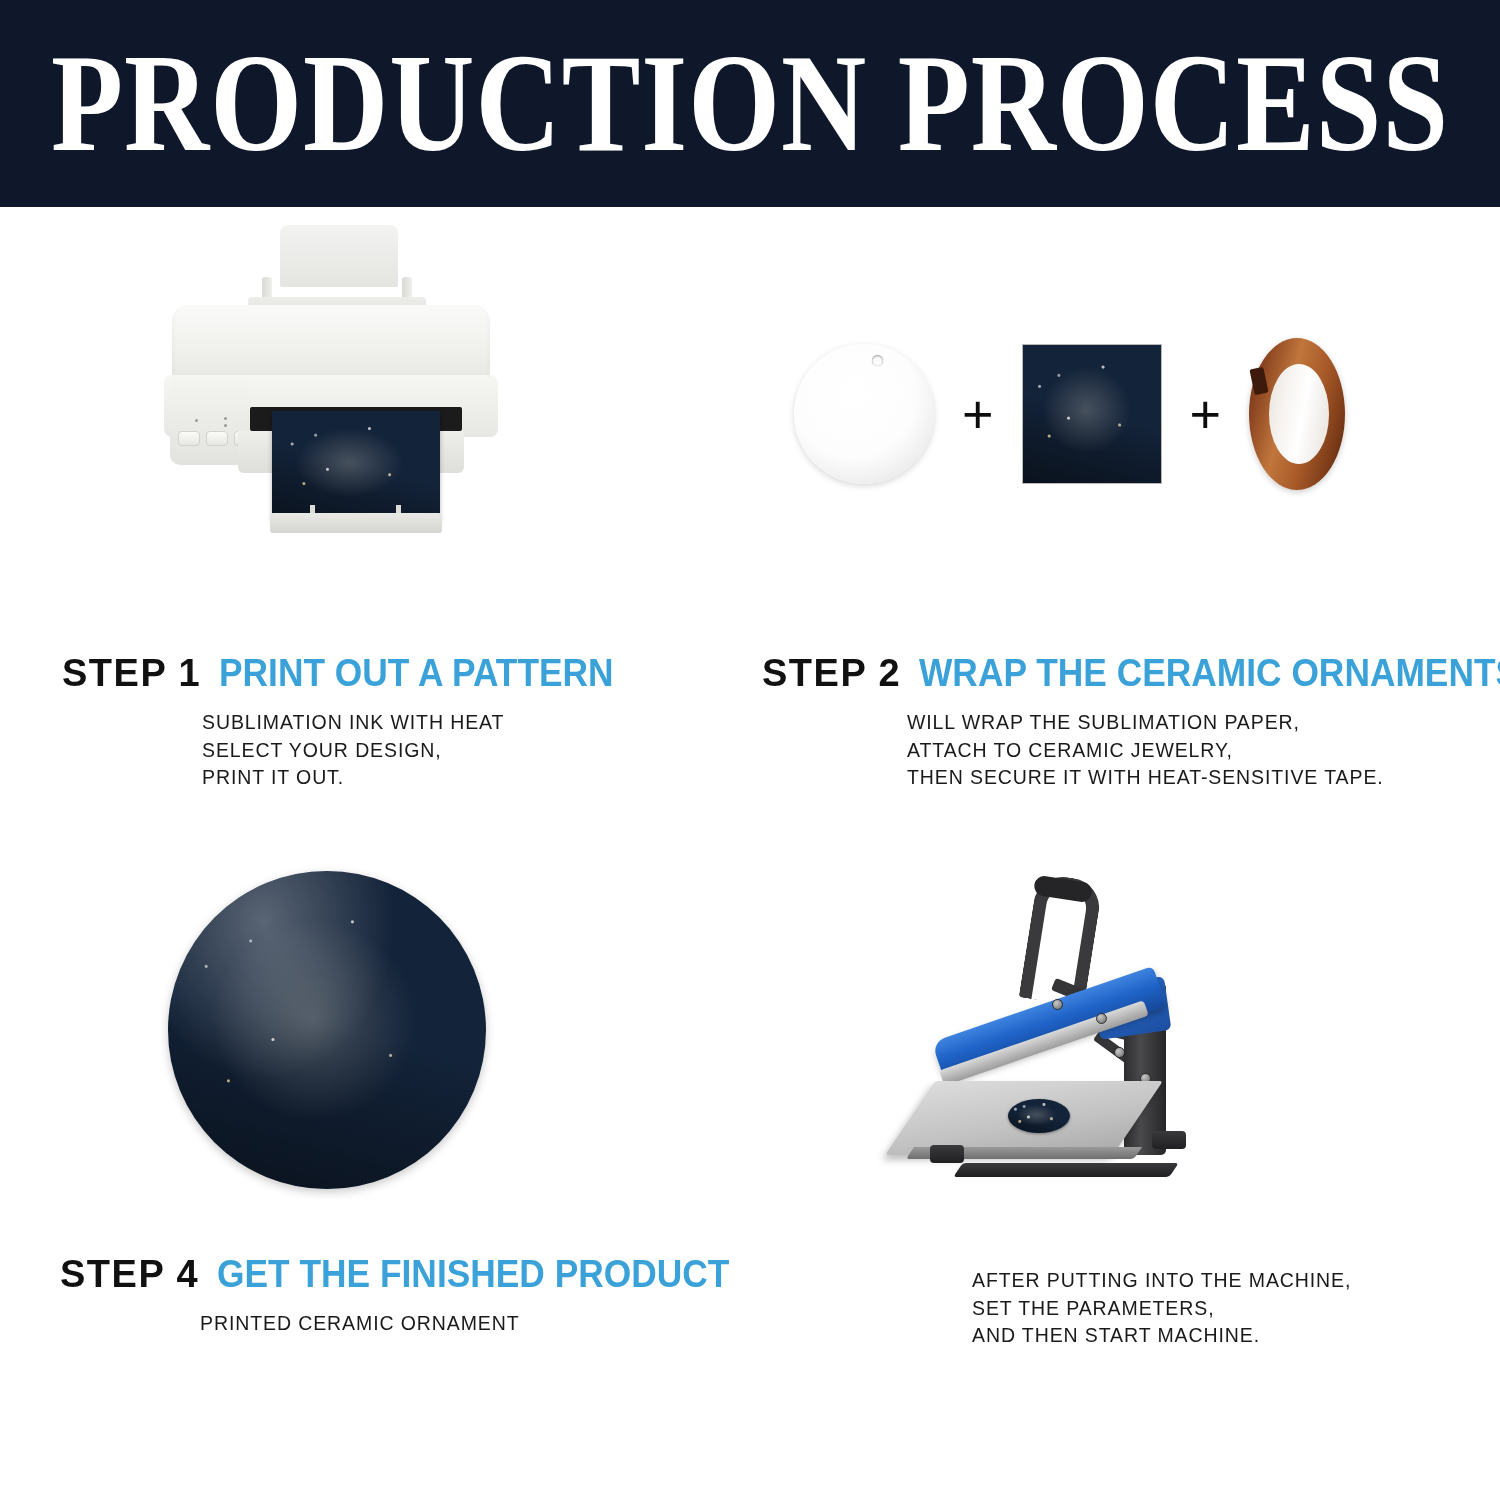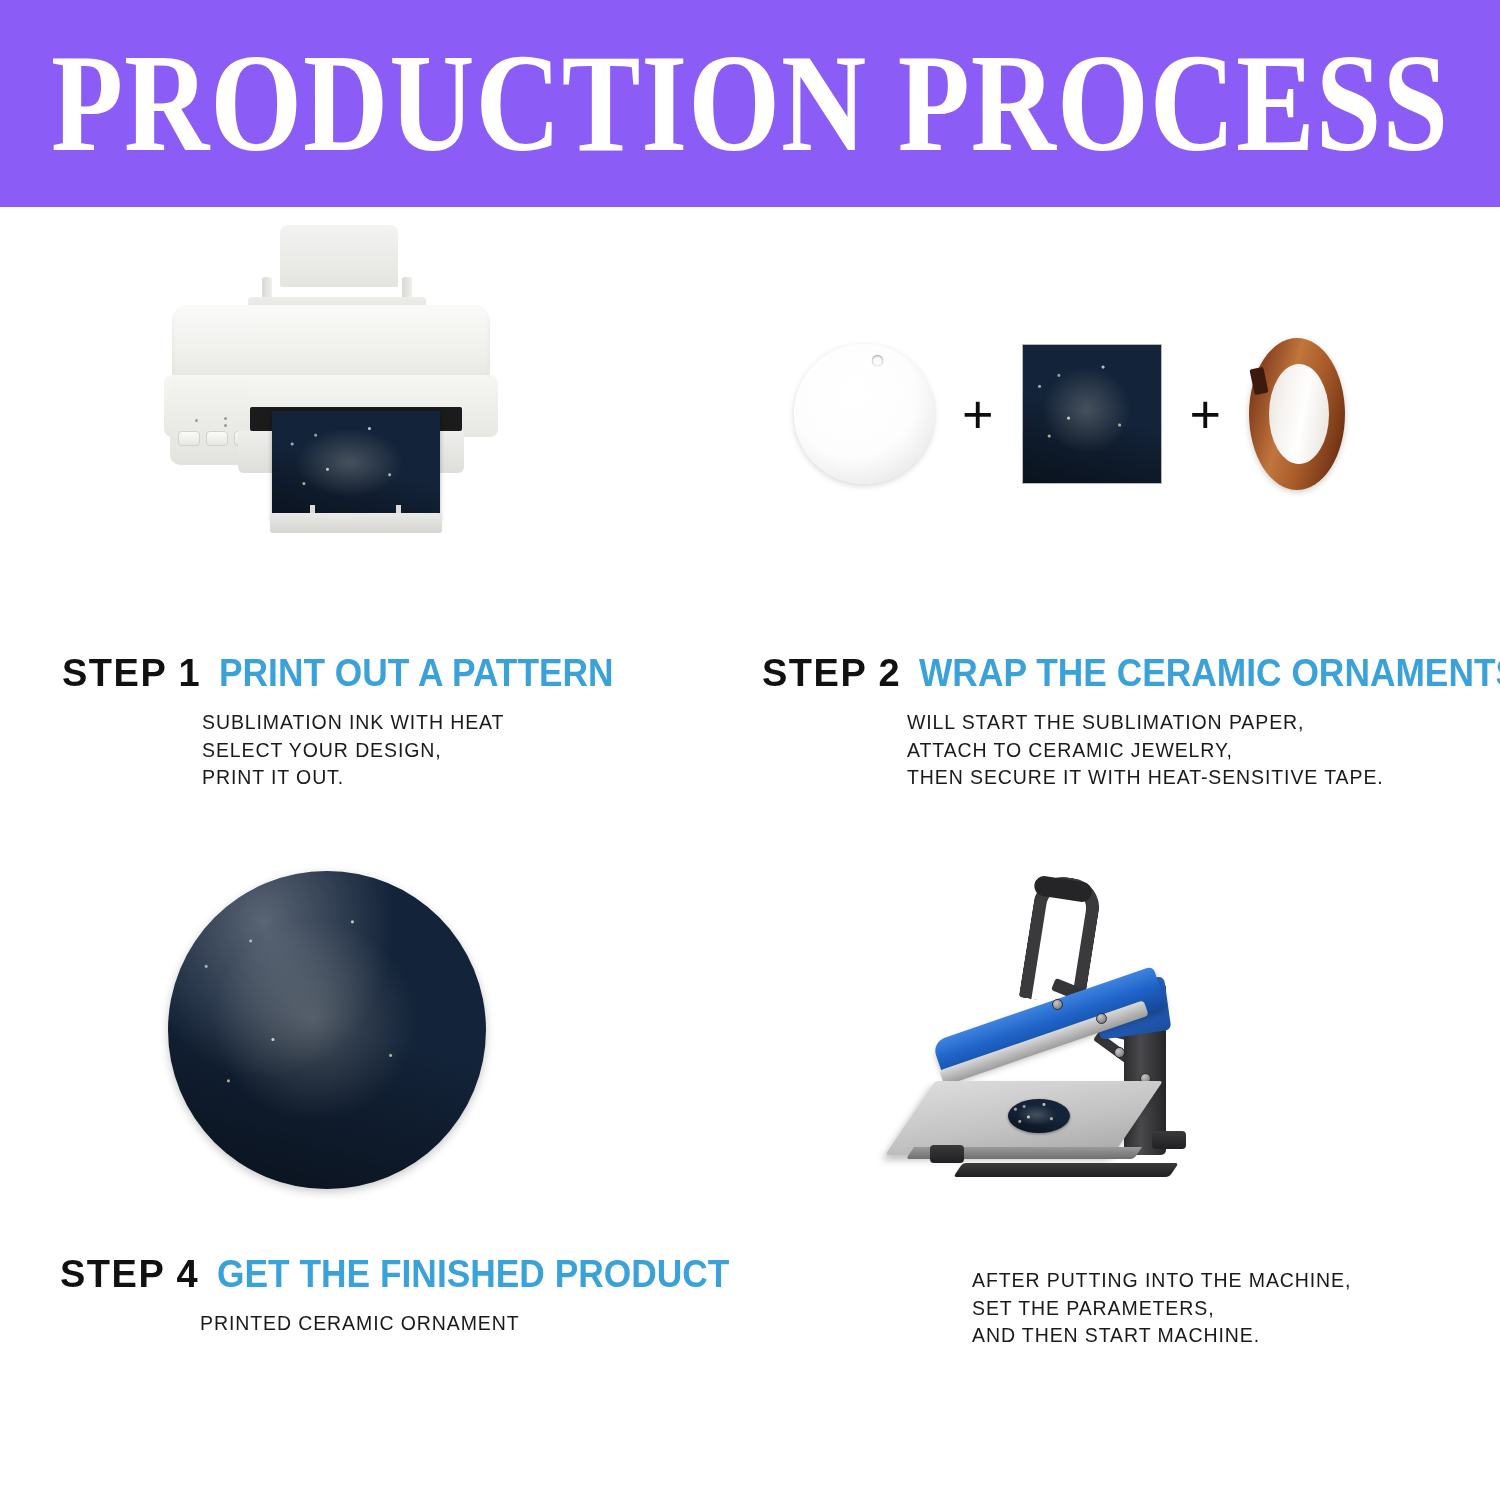--- a/index.html
+++ b/index.html
@@ -10,21 +10,21 @@
     background: #ffffff;
     font-family: "Liberation Sans", sans-serif;
     overflow: hidden;
     position: relative;
   }
 
   
   #banner {
     width: 1500px;
     height: 207px;
-    background: #8b5cf6;
+    background: #0f172a;
     display: flex;
     align-items: center;
     justify-content: center;
     overflow: hidden;
   }
   #banner-title {
     font-family: "Liberation Serif", serif;
     font-weight: bold;
     font-size: 118px;
     color: #ffffff;
@@ -407,21 +407,21 @@
           <div class="tape-edge"></div>
         </div>
       </div>
     </div>
     <div class="caption" id="cap2">
       <div class="headline">
         <span class="step-label">STEP 2</span>
         <span class="step-title">WRAP THE CERAMIC ORNAMENTS</span>
       </div>
       <div class="body-lines">
-        <div>WILL START THE SUBLIMATION PAPER,</div>
+        <div>WILL WRAP THE SUBLIMATION PAPER,</div>
         <div>ATTACH TO CERAMIC JEWELRY,</div>
         <div>THEN SECURE IT WITH HEAT-SENSITIVE TAPE.</div>
       </div>
     </div>
   </div>
 
   <div class="cell r2 c1">
     <div class="art">
       <div class="ornament-wrap">
         <div class="ornament">

